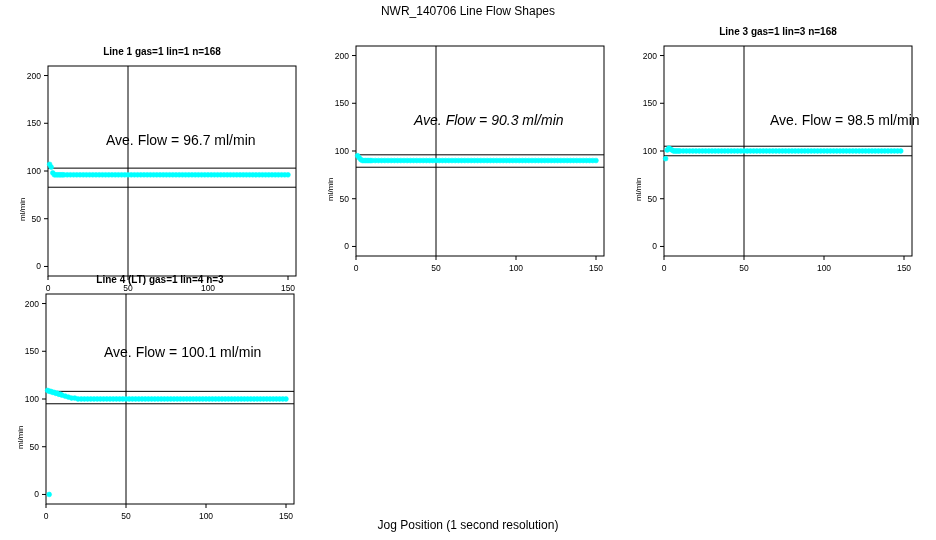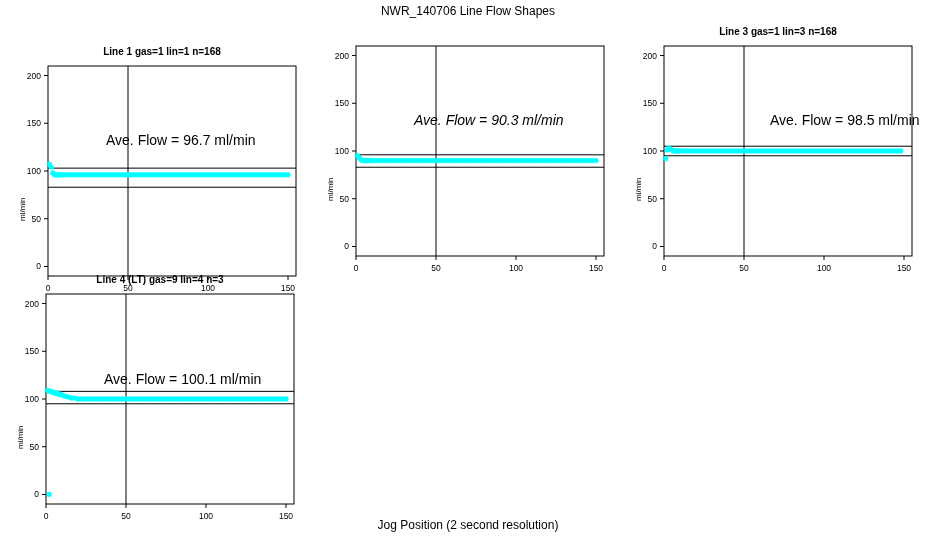--- a/index.html
+++ b/index.html
@@ -375,23 +375,23 @@
       <circle cx="256.8" cy="125" r="2.4" fill="#00FFFF" stroke="#00FFFF" stroke-width="0.6"></circle>
       <circle cx="260" cy="125" r="2.4" fill="#00FFFF" stroke="#00FFFF" stroke-width="0.6"></circle>
       <circle cx="263.2" cy="125" r="2.4" fill="#00FFFF" stroke="#00FFFF" stroke-width="0.6"></circle>
       <circle cx="266.4" cy="125" r="2.4" fill="#00FFFF" stroke="#00FFFF" stroke-width="0.6"></circle>
       <circle cx="269.6" cy="125" r="2.4" fill="#00FFFF" stroke="#00FFFF" stroke-width="0.6"></circle>
       <circle cx="272.8" cy="125" r="2.4" fill="#00FFFF" stroke="#00FFFF" stroke-width="0.6"></circle>
     </svg>
 </div>
 
 <div class="panel" id="panel3" style="left:10px;top:274px;width:300px;height:250px;">
-  <div class="panel-title">Line 4 (LT) gas=9 lin=4 n=3</div>
+  <div class="panel-title">Line 4 (LT) gas=1 lin=4 n=3</div>
   <div class="ytitle" style="left:6px;top:175px;">ml/min</div>
-  <div class="annot" id="annot3" style="left: 94px; top: 97px;">Ave. Flow =  100.1  ml/min</div>
+  <div class="annot" id="annot3" style="left: 94px; top: 70px;">Ave. Flow =  100.1  ml/min</div>
   <svg id="svg3" width="300" height="250">
       <rect x="36" y="20" width="248" height="210" fill="#ffffff" stroke="#000000" stroke-width="1"></rect>
       <line x1="32" y1="220.45454545454547" x2="36" y2="220.45454545454547" stroke="#000" stroke-width="1"></line>
       <text x="29" y="223.45454545454547" text-anchor="end" class="tick-label" fill="#000">0</text>
       <line x1="32" y1="172.72727272727275" x2="36" y2="172.72727272727275" stroke="#000" stroke-width="1"></line>
       <text x="29" y="175.72727272727275" text-anchor="end" class="tick-label" fill="#000">50</text>
       <line x1="32" y1="125" x2="36" y2="125" stroke="#000" stroke-width="1"></line>
       <text x="29" y="128" text-anchor="end" class="tick-label" fill="#000">100</text>
       <line x1="32" y1="77.27272727272728" x2="36" y2="77.27272727272728" stroke="#000" stroke-width="1"></line>
       <text x="29" y="80.27272727272728" text-anchor="end" class="tick-label" fill="#000">150</text>
@@ -485,13 +485,13 @@
       <circle cx="260" cy="125" r="2.4" fill="#00FFFF" stroke="#00FFFF" stroke-width="0.6"></circle>
       <circle cx="263.2" cy="125" r="2.4" fill="#00FFFF" stroke="#00FFFF" stroke-width="0.6"></circle>
       <circle cx="266.4" cy="125" r="2.4" fill="#00FFFF" stroke="#00FFFF" stroke-width="0.6"></circle>
       <circle cx="269.6" cy="125" r="2.4" fill="#00FFFF" stroke="#00FFFF" stroke-width="0.6"></circle>
       <circle cx="272.8" cy="125" r="2.4" fill="#00FFFF" stroke="#00FFFF" stroke-width="0.6"></circle>
       <circle cx="276" cy="125" r="2.4" fill="#00FFFF" stroke="#00FFFF" stroke-width="0.6"></circle>
       <circle cx="39.2" cy="220.45454545454547" r="2.4" fill="#00FFFF" stroke="#00FFFF" stroke-width="0.6"></circle>
     </svg>
 </div>
 
-<div class="xlabel-global">Jog Position (2 second resolution)</div>
+<div class="xlabel-global">Jog Position (1 second resolution)</div>
 
 </body></html>

